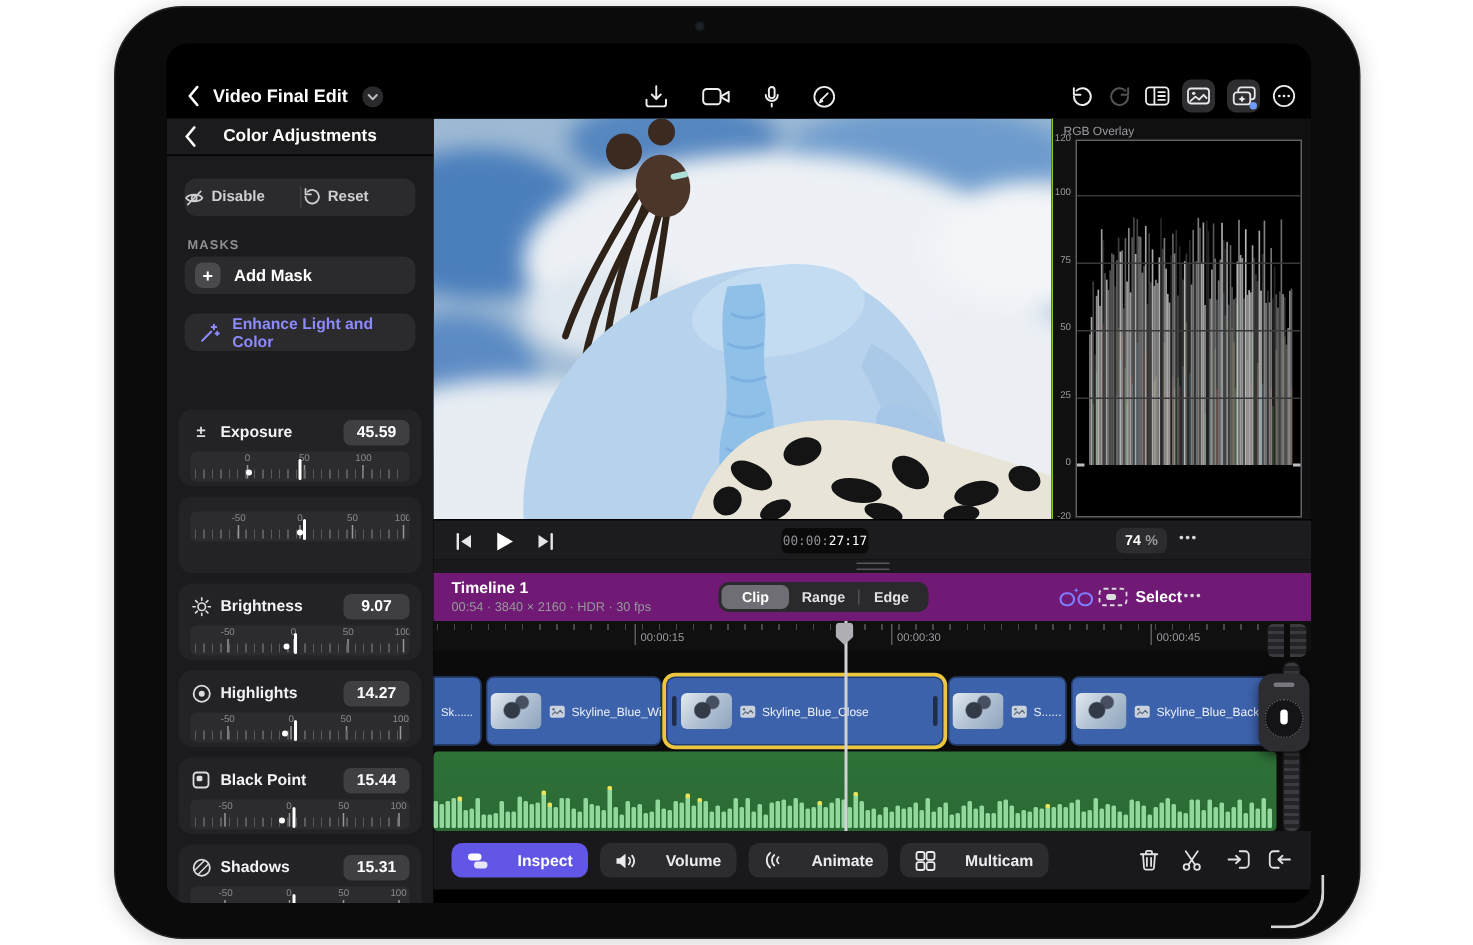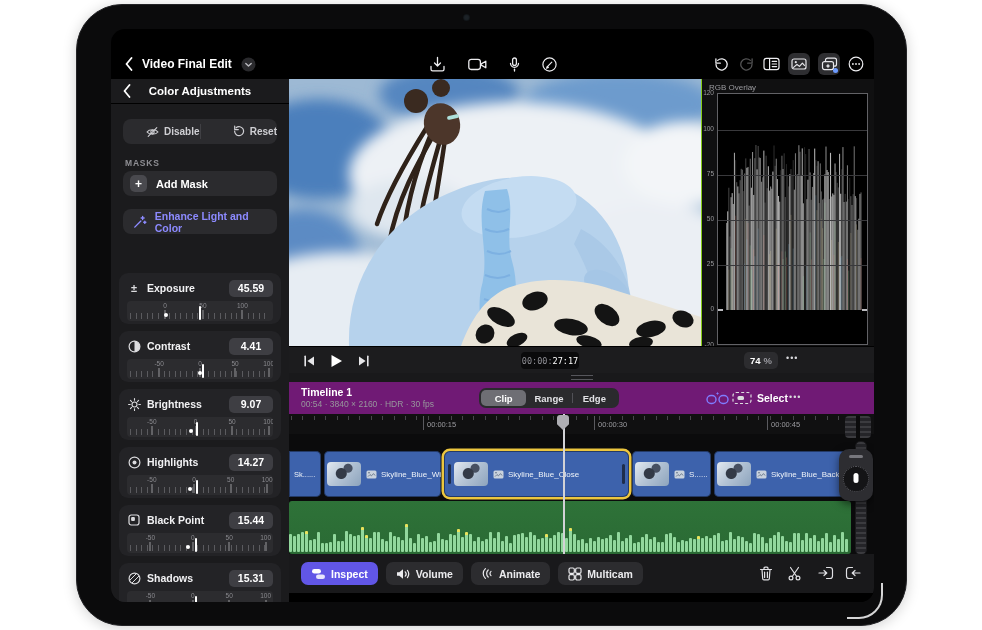--- a/index.html
+++ b/index.html
@@ -33,21 +33,21 @@
 
   
   .left-panel{position:absolute;left:0;top:50px;width:178px;height:523px;background:#1b1b1d;overflow:hidden}
   .right-col{position:absolute;left:178px;top:50px;width:585px;height:523px;background:#000}
 
   
   .lp-header{position:relative;height:25px;border-bottom:1px solid #000;display:flex;align-items:center;justify-content:center}
   .lp-back{position:absolute;left:12px;top:5px;color:#fff}
   .lp-title{font-size:11.5px;font-weight:700;color:#fff}
   .lp-pillrow{position:absolute;left:12px;right:12px;top:40px;height:25px;background:#2b2b2e;border-radius:8px;display:flex}
-  .lp-pillrow .half{flex:1;display:flex;align-items:center;justify-content:flex-end;gap:5px;color:#cfcfd3;font-size:10px;font-weight:600}
+  .lp-pillrow .half{flex:1;display:flex;align-items:center;justify-content:flex-start;gap:5px;color:#cfcfd3;font-size:10px;font-weight:600}
   .lp-pillrow .vdiv{width:1px;margin:5px 0;background:#404044}
   .lp-sect{position:absolute;left:14px;font-size:8.5px;letter-spacing:.8px;color:#8f8f94;font-weight:600}
   .lp-addmask{position:absolute;left:12px;right:12px;top:92px;height:25px;background:#2b2b2e;border-radius:8px;display:flex;align-items:center;gap:9px;padding-left:7px;color:#fff}
   .plusbox{width:17px;height:17px;border-radius:5px;background:#49494e;display:flex;align-items:center;justify-content:center;font-size:12px;font-weight:700;color:#fff}
   .lp-addmask .t{font-size:11px;font-weight:600}
   .lp-enhance{position:absolute;left:12px;right:12px;top:130px;height:25px;background:#2b2b2e;border-radius:8px;display:flex;align-items:center;gap:8px;padding-left:10px;color:#8c8aff}
   .lp-enhance .t{font-size:10.5px;font-weight:700}
   .lp-lightrow{position:absolute;left:0;right:0;top:172px;height:16px}
   .lp-lightrow .ic-group{position:absolute;right:14px;top:1px;display:flex;gap:11px;align-items:center;color:#7f7cff}
 
@@ -122,21 +122,21 @@
   .rib-double{position:absolute;left:556px;top:337px;width:26px;height:22px;border-radius:4px;background:linear-gradient(90deg,transparent 0 11px,#0b0b0c 11px 15px,transparent 15px),repeating-linear-gradient(180deg,#3b3b3f 0 2px,#242428 2px 5px)}
   .rib-long{position:absolute;left:566px;top:362px;width:12px;height:114px;border-radius:5px;border:1px solid #1a1a1c;background:repeating-linear-gradient(180deg,#3b3b3f 0 2px,#242428 2px 5px)}
   .jog{position:absolute;left:550px;top:370px;width:34px;height:52px;border-radius:10px;background:#2d2d31;box-shadow:0 3px 8px rgba(0,0,0,.55);z-index:8}
   .jog .grip{position:absolute;left:50%;top:6px;transform:translateX(-50%);width:14px;height:3px;border-radius:2px;background:#77777d}
   .jog .dial{position:absolute;left:50%;top:17px;transform:translateX(-50%);width:26px;height:26px;border-radius:50%;background:#141416;border:1.5px dotted #5b5b61}
   .jog .ptr{position:absolute;left:50%;top:24px;transform:translateX(-50%);width:5px;height:10px;border-radius:2.5px;background:#fff}
 
   
   .bottom-bar{position:absolute;left:0;top:475px;width:585px;height:39px;background:#19191b}
   .bb-left{position:absolute;left:12px;top:8px;display:flex;gap:8px}
-  .bb-btn{height:23px;border-radius:7px;background:#2c2c2f;color:#ebebee;display:flex;align-items:center;gap:5px;padding:4px 10px;font-size:10.5px;font-weight:600}
+  .bb-btn{height:23px;border-radius:7px;background:#2c2c2f;color:#ebebee;display:flex;align-items:center;gap:19px;padding:4px 10px;font-size:10.5px;font-weight:600}
   .bb-btn.active{background:#6156e6;color:#fff}
   .bb-ic{position:absolute;top:12px;color:#e0e0e4}
   svg.ic{display:block}
 </style>
 </head>
 <body>
 
 <div class="page">
 <div class="device">
   <i class="cam-dot"></i>
@@ -262,30 +262,20 @@
               <i class="rm" style="left: 26%;"></i>
               <span class="rl" style="left: 52%;">50</span>
               <i class="rm" style="left: 52%;"></i>
               <span class="rl" style="left: 79%;">100</span>
               <i class="rm" style="left: 79%;"></i>
               <i class="rdot" style="left: 27%;"></i>
               <i class="rcur" style="left: 50%;"></i>
             </div>
       </div>
       <div class="slider-card" style="top:252px">
-        <div class="sc-row">
-          <span class="sc-icon">
-                <svg class="ic" width="13" height="13" viewBox="0 0 13 13">
-                  <circle cx="6.5" cy="6.5" r="5.4" fill="none" stroke="#dcdcdf" stroke-width="1.2"></circle>
-                  <path d="M6.5 1.1 a5.4 5.4 0 0 1 0 10.8 Z" fill="#dcdcdf"></path>
-                </svg>
-              </span>
-          <span class="sc-label">Contrast</span>
-          <span class="sc-value">4.41</span>
-        </div>
         <div class="ruler">
               <span class="rl" style="left: 22%;">-50</span>
               <i class="rm" style="left: 22%;"></i>
               <span class="rl" style="left: 50%;">0</span>
               <i class="rm" style="left: 50%;"></i>
               <span class="rl" style="left: 74%;">50</span>
               <i class="rm" style="left: 74%;"></i>
               <span class="rl" style="left: 97%;">100</span>
               <i class="rm" style="left: 97%;"></i>
               <i class="rdot" style="left: 50%;"></i>

